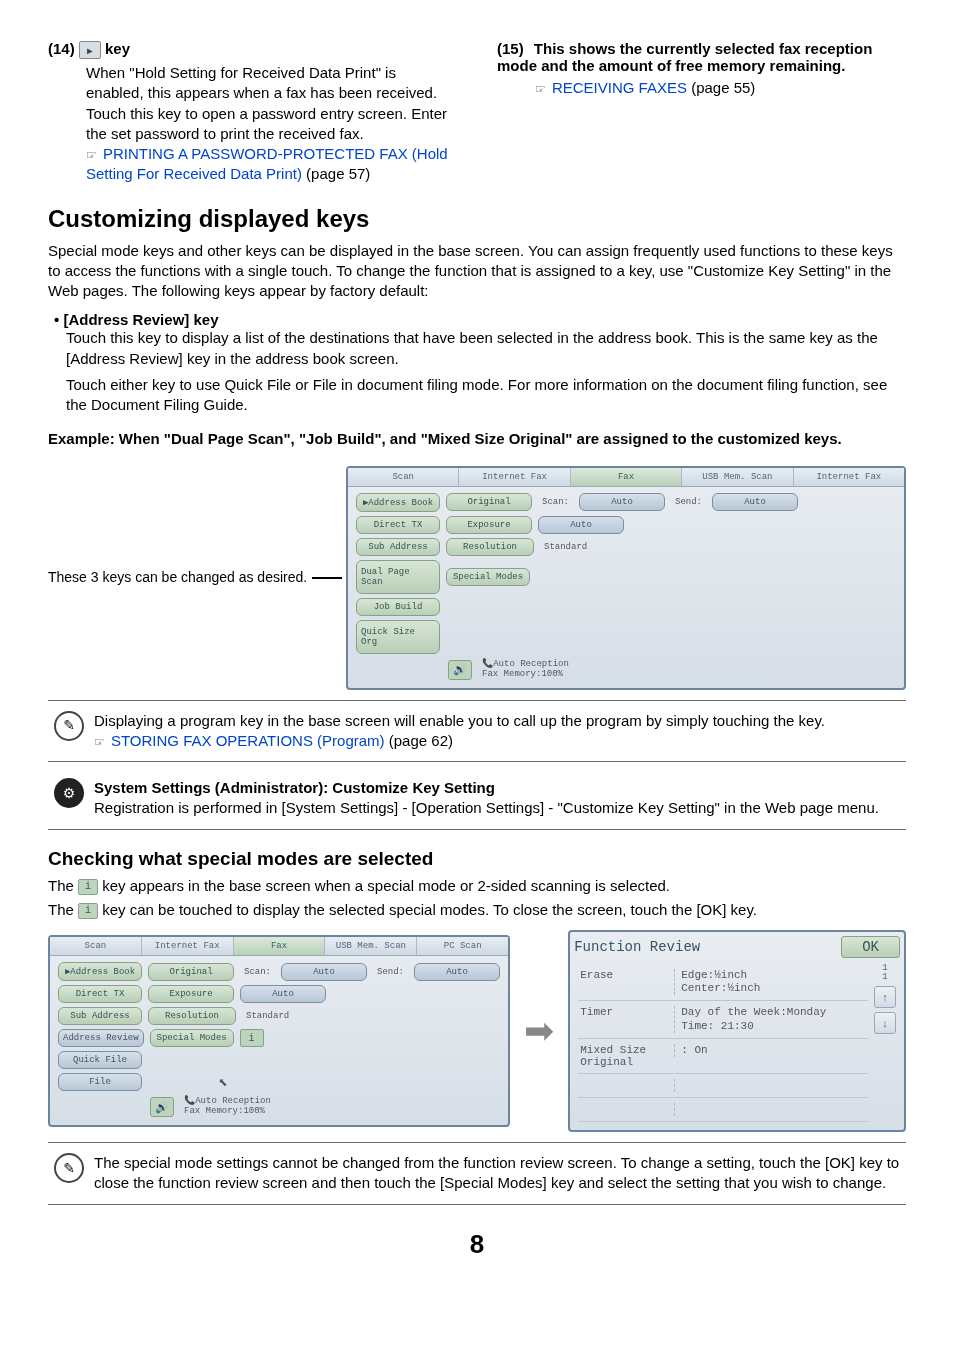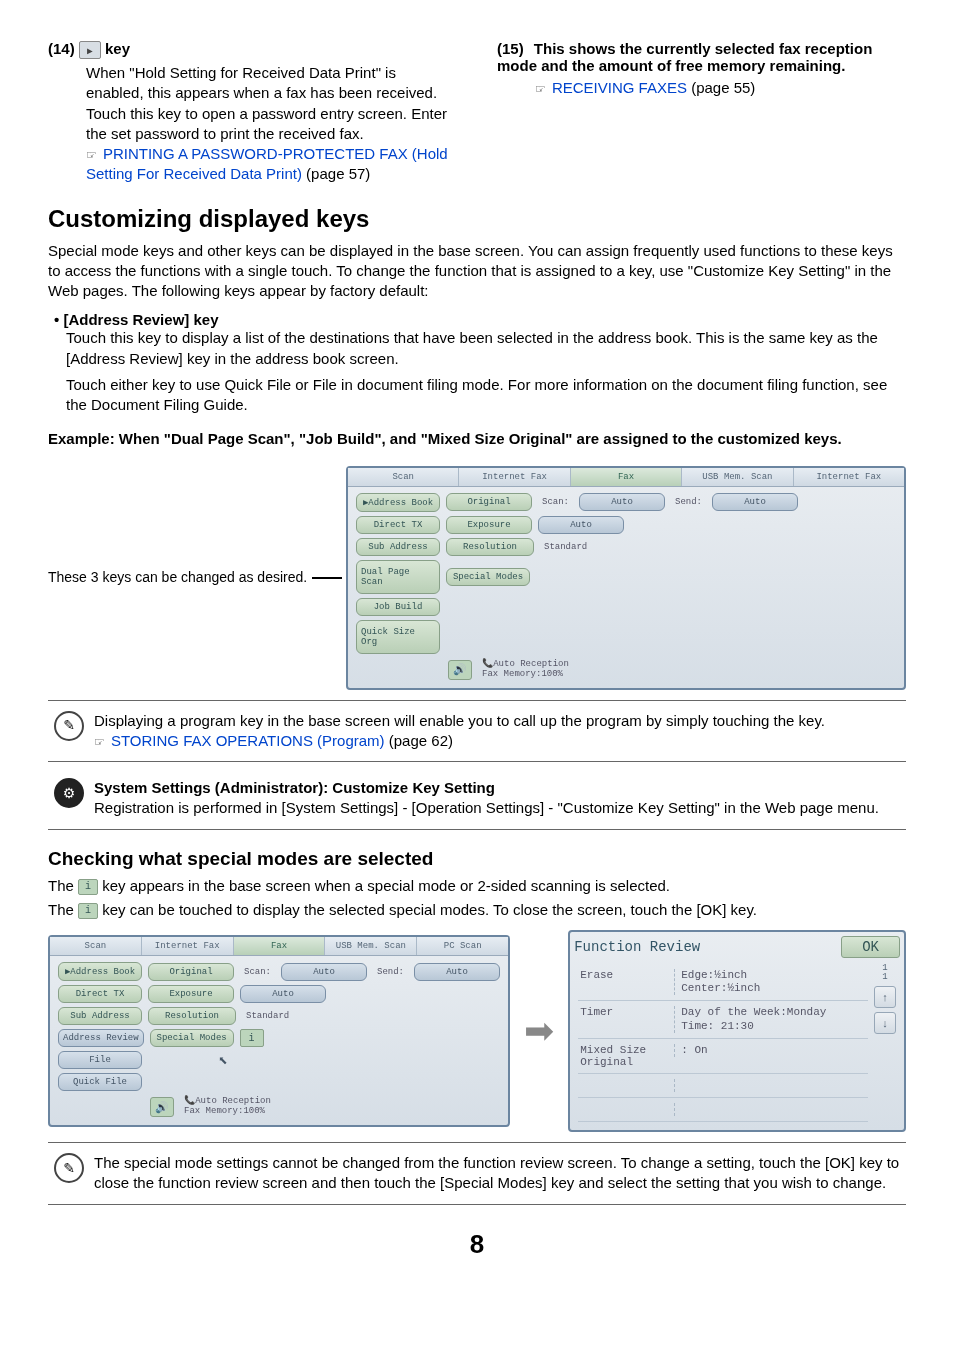--- a/index.html
+++ b/index.html
@@ -202,25 +202,25 @@
           <div class="pbtn">Sub Address</div>
           <div class="pbtn small">Resolution</div>
           <span class="ptxt">Standard</span>
         </div>
         <div class="prow">
           <div class="pbtn blue">Address Review</div>
           <div class="pbtn">Special Modes</div>
           <span class="info-i" style="width:22px;height:16px">i</span>
         </div>
         <div class="prow">
+          <div class="pbtn blue">Quick File</div>
+        </div>
+        <div class="prow">
           <div class="pbtn blue">File</div>
           <span style="margin-left:70px" class="cursor-ico">⬉</span>
-        </div>
-        <div class="prow">
-          <div class="pbtn blue">Quick File</div>
         </div>
         <div class="footer-row">
           <div style="width:82px"></div>
           <div class="speaker-ico">🔊</div>
           <div style="line-height:1.1">
             📞<span>Auto Reception</span><br>
             <span>Fax Memory:100%</span>
           </div>
         </div>
       </div>

